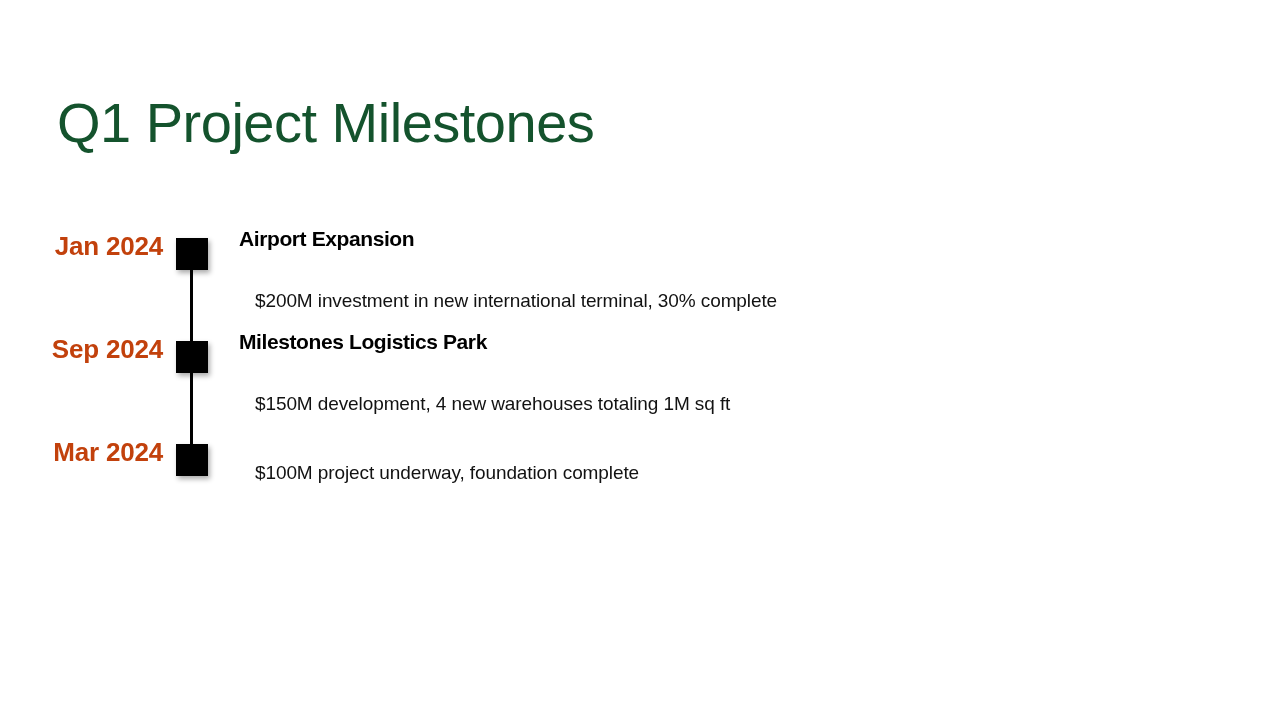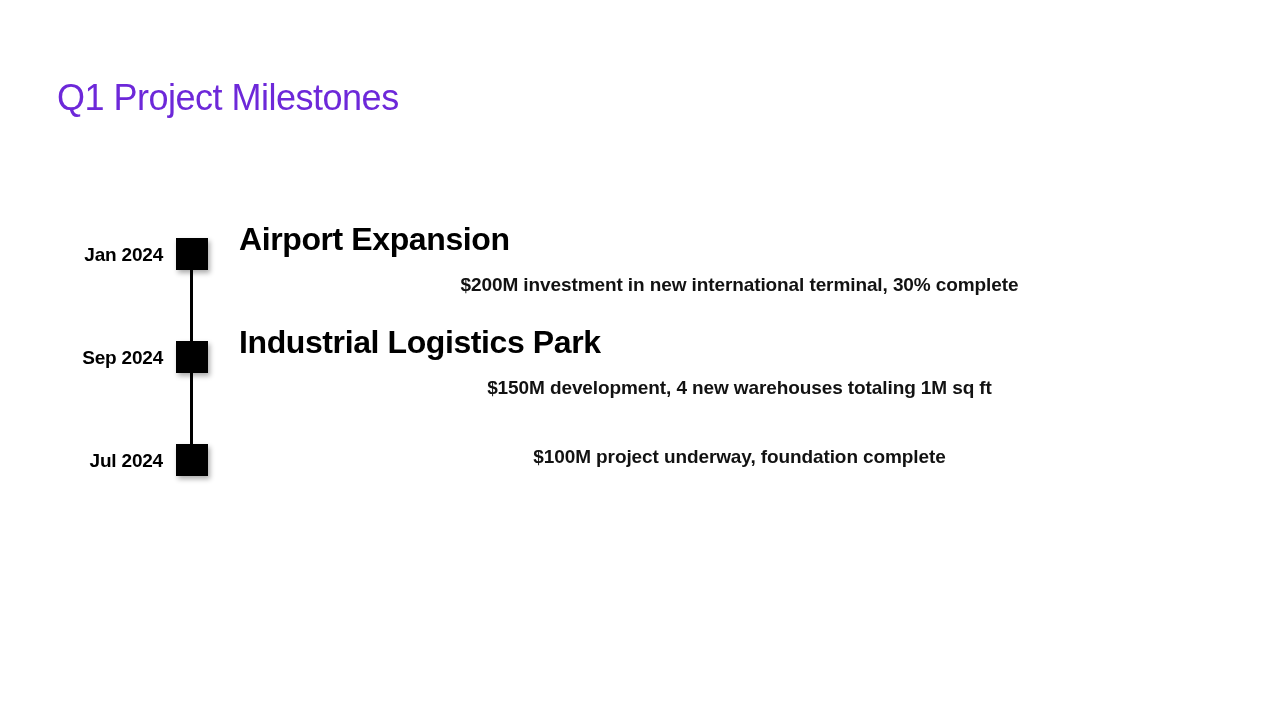--- a/index.html
+++ b/index.html
@@ -19,24 +19,24 @@
     position: absolute;
     inset: 0;
     background: #ffffff;
   }
 
   
   .slide-title {
     position: absolute;
     left: 57px;
     top: 54px;
-    font-size: 36px;
+    font-size: 56px;
     font-weight: 300;
     letter-spacing: -0.5px;
-    color: #6d28d9;
+    color: #14532d;
     line-height: 1.1;
     white-space: nowrap;
   }
 
   
   .timeline {
     position: absolute;
     left: 0;
     top: 222px;
     width: 1280px;
@@ -44,26 +44,26 @@
 
   .milestone {
     position: relative;
     height: 103px;
   }
 
   
   .date-label {
     position: absolute;
     left: 0;
-    top: 17px;
+    top: 8px;
     width: 163px;
     text-align: right;
-    font-size: 19px;
+    font-size: 26px;
     font-weight: 700;
-    color: #000000;
+    color: #c2410c;
     letter-spacing: -0.2px;
     line-height: 32px;
     white-space: nowrap;
   }
 
   
   .marker {
     position: absolute;
     left: 176px;
     top: 16px;
@@ -89,39 +89,38 @@
   }
 
   .content {
     position: absolute;
     left: 239px;
     top: 0;
     right: 40px;
   }
 
   .milestone-title {
-    font-size: 32px;
+    font-size: 21px;
     font-weight: 700;
     color: #000000;
     letter-spacing: -0.4px;
     line-height: 34px;
     margin: 0;
     white-space: nowrap;
   }
 
   .milestone-desc {
-    margin: 0;
+    margin: 16px;
     padding-top: 17px;
     font-size: 19px;
-    font-weight: 700;
+    font-weight: 400;
     color: #121212;
     letter-spacing: -0.1px;
     line-height: 24px;
     white-space: nowrap;
-    text-align: center;
   }
 </style>
 </head>
 <body>
 
 <div class="slide">
 
   <h1 class="slide-title">Q1 Project Milestones</h1>
 
   <div class="timeline">
@@ -134,27 +133,27 @@
         <div class="milestone-title">Airport Expansion</div>
         <div class="milestone-desc">$200M investment in new international terminal, 30% complete</div>
       </div>
     </div>
 
     <div class="milestone">
       <div class="date-label">Sep 2024</div>
       <div class="connector"></div>
       <div class="marker"></div>
       <div class="content">
-        <div class="milestone-title">Industrial Logistics Park</div>
+        <div class="milestone-title">Milestones Logistics Park</div>
         <div class="milestone-desc">$150M development, 4 new warehouses totaling 1M sq ft</div>
       </div>
     </div>
 
     <div class="milestone">
-      <div class="date-label">Jul 2024</div>
+      <div class="date-label">Mar 2024</div>
 
       <div class="marker"></div>
       <div class="content">
         <div class="milestone-desc">$100M project underway, foundation complete</div>
       </div>
     </div>
 
   </div>
 </div>
 

